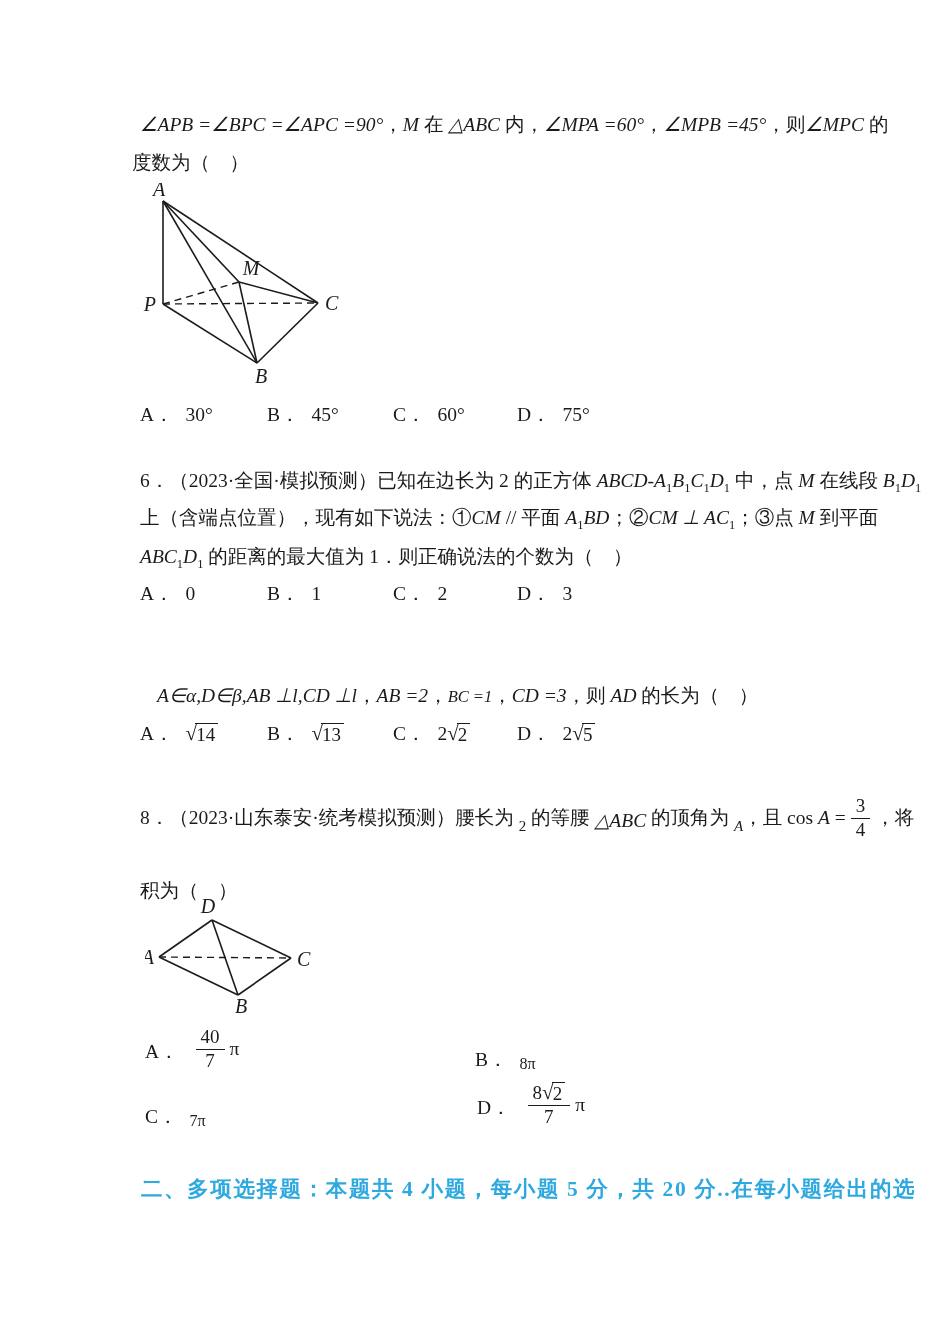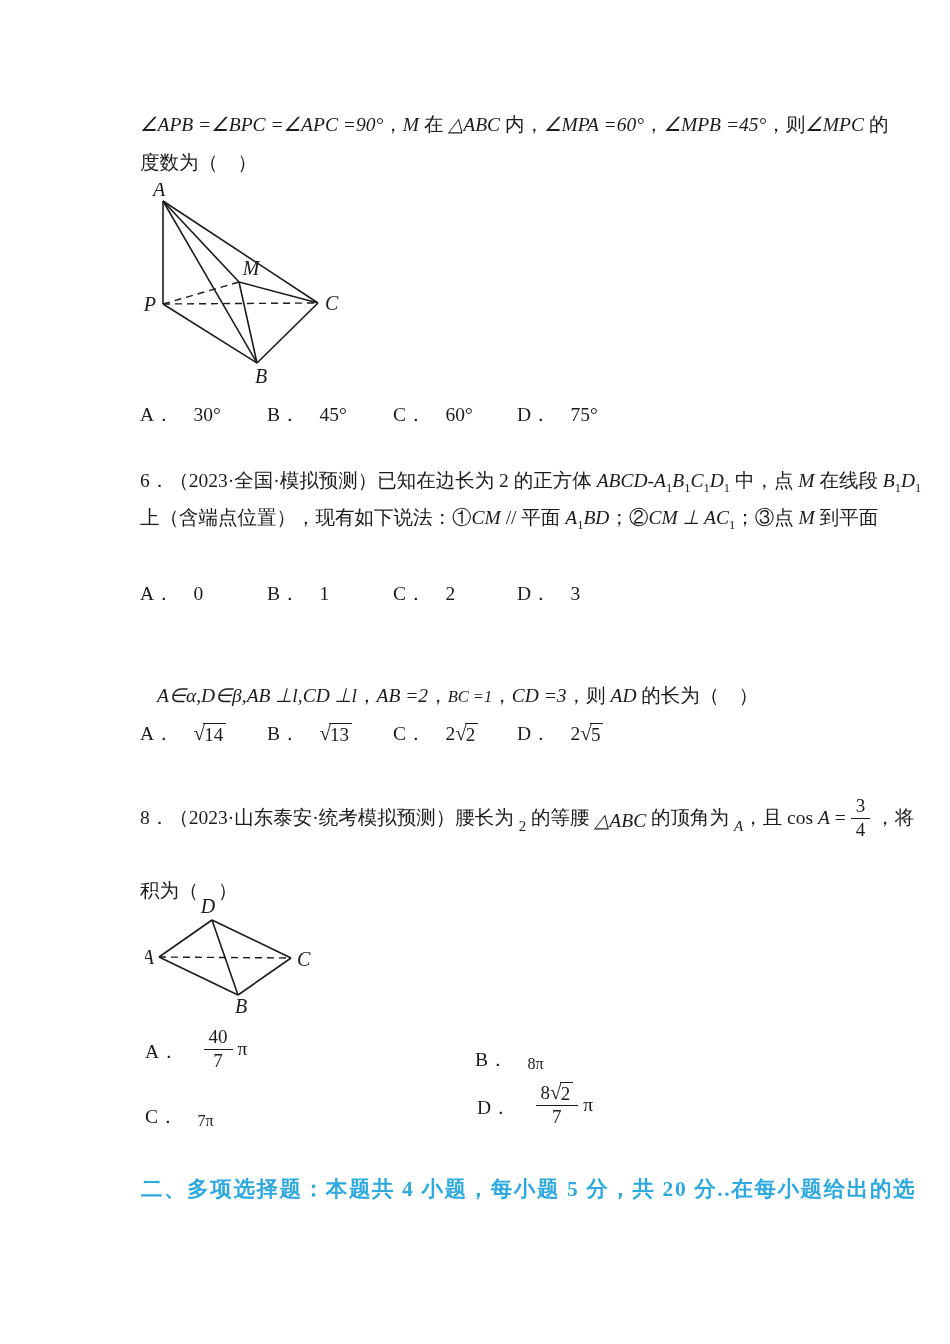--- a/index.html
+++ b/index.html
@@ -27,42 +27,42 @@
   
   .frac { display:inline-block; vertical-align:middle; text-align:center; margin:0 5px; position:relative; top:-2px; }
   .fnum { display:block; border-bottom:1.5px solid var(--ink); padding:0 5px 1px; line-height:1.15; font-size:19px; }
   .fden { display:block; padding-top:1px; line-height:1.1; font-size:19px; }
 
   
   .optrow { position:absolute; left:140px; width:710px; height:32px; font-size:19.5px; color:var(--ink); }
   .opt { position:absolute; top:0; display:inline-flex; align-items:center; white-space:nowrap; }
   .o1 { left:0; } .o2 { left:127px; } .o3 { left:253px; } .o4 { left:377px; }
   .olabel { font-family:"Liberation Serif", serif; }
-  .oval { margin-left:20px; }
+  .oval { margin-left:12px; }
 
   
   .opt8 { position:absolute; display:flex; align-items:center; font-size:19.5px; color:var(--ink); white-space:nowrap; }
 
   
   .fig { position:absolute; color:var(--ink); }
   .fig line { stroke:currentColor; stroke-width:1.6; }
   .fig .dash { stroke-dasharray:7 5; stroke-width:1.4; }
   .figlbl { font-family:"Liberation Serif", serif; font-style:italic; font-size:20px; fill:currentColor; }
 
   
   .s2line { position:absolute; left:141px; white-space:nowrap; font-size:21.5px; letter-spacing:1.6px;
             font-weight:600; color:var(--accent); font-family:"Liberation Serif", serif;text-align:center; }
 </style>
 </head>
 <body>
 
 <div class="page">
 
   <div class="tline" style="left:140px; top:110px"><span class="m">∠APB =∠BPC =∠APC =90°</span><span class="cn">，</span><span class="m">M</span><span class="cn"> 在 </span><span class="m">△ABC</span><span class="cn"> 内，</span><span class="m">∠MPA =60°</span><span class="cn">，</span><span class="m">∠MPB =45°</span><span class="cn">，则</span><span class="m">∠MPC</span><span class="cn"> 的</span></div>
-  <div class="tline" style="left:140px; top:148px"><span class="cn">度数为（　）</span></div>
+  <div class="tline" style="left:132px; top:148px"><span class="cn">度数为（　）</span></div>
 
   <svg class="fig" style="left:140px; top:183px; width:226px; height:212px" viewBox="0 0 226 212">
     <line x1="23" y1="18" x2="23" y2="121"></line>
     <line x1="23" y1="18" x2="117" y2="180"></line>
     <line x1="23" y1="18" x2="178" y2="120"></line>
     <line x1="23" y1="18" x2="99" y2="99"></line>
     <line x1="23" y1="121" x2="117" y2="180"></line>
     <line x1="117" y1="180" x2="178" y2="120"></line>
     <line x1="99" y1="99" x2="117" y2="180"></line>
     <line x1="99" y1="99" x2="178" y2="120"></line>
@@ -89,20 +89,21 @@
         <span class="oval"><span class="rm">60°</span></span>
       </span>
     <span class="opt o4">
         <span class="olabel">D．</span>
         <span class="oval"><span class="rm">75°</span></span>
       </span>
   </div>
 
   <div class="tline" style="left:140px; top:466px"><span class="cn">6．（2023·全国·模拟预测）已知在边长为 2 的正方体 </span><span class="m">ABCD</span><span class="rm">-</span><span class="m">A</span><span class="sub ">1</span><span class="m">B</span><span class="sub ">1</span><span class="m">C</span><span class="sub ">1</span><span class="m">D</span><span class="sub ">1</span><span class="cn"> 中，点 </span><span class="m">M</span><span class="cn"> 在线段 </span><span class="m">B</span><span class="sub ">1</span><span class="m">D</span><span class="sub ">1</span></div>
   <div class="tline" style="left:140px; top:503px"><span class="cn">上（含端点位置），现有如下说法：①</span><span class="m">CM</span><span class="rm"> // </span><span class="cn">平面 </span><span class="m">A</span><span class="sub ">1</span><span class="m">BD</span><span class="cn">；②</span><span class="m">CM ⊥ AC</span><span class="sub ">1</span><span class="cn">；③点 </span><span class="m">M</span><span class="cn"> 到平面</span></div>
+  <div class="tline" style="left:140px; top:542px"><span class="m">ABC</span><span class="sub ">1</span><span class="m">D</span><span class="sub ">1</span><span class="cn"> 的距离的最大值为 1．则正确说法的个数为（　）</span></div>
   <div class="optrow" style="top:580px">
     <span class="opt o1">
         <span class="olabel">A．</span>
         <span class="oval"><span class="rm">0</span></span>
       </span>
     <span class="opt o2">
         <span class="olabel">B．</span>
         <span class="oval"><span class="rm">1</span></span>
       </span>
     <span class="opt o3">

